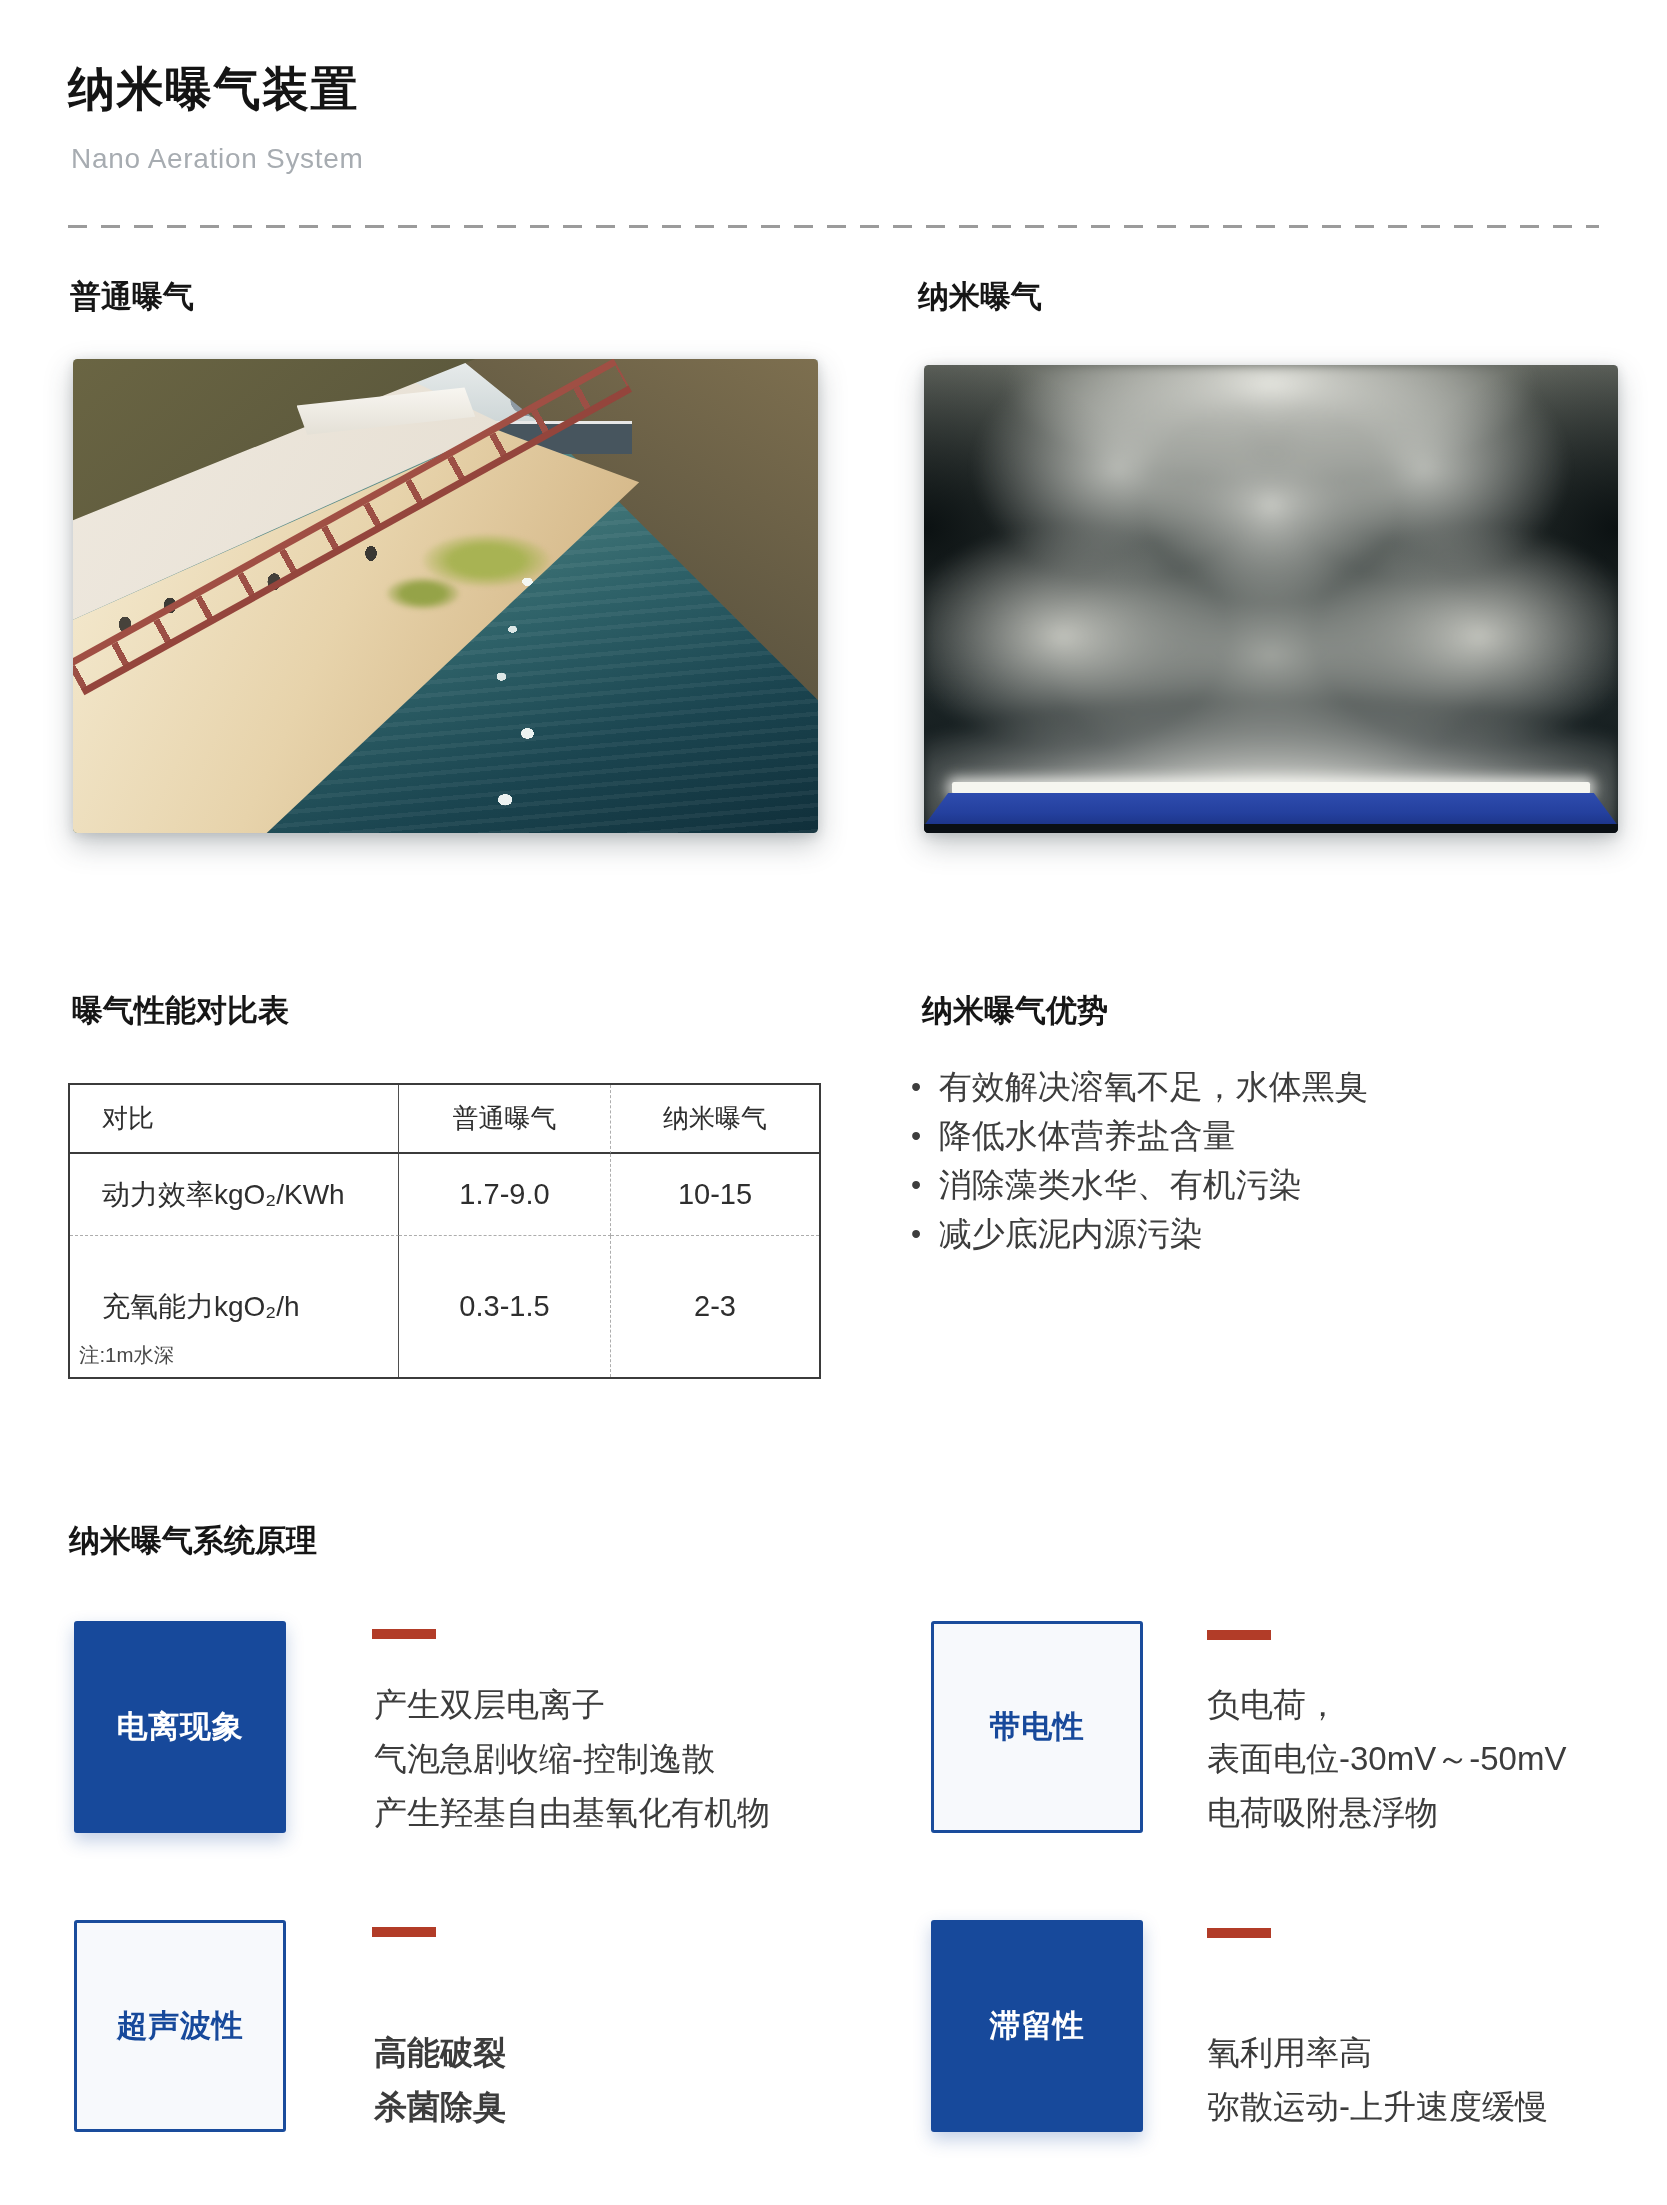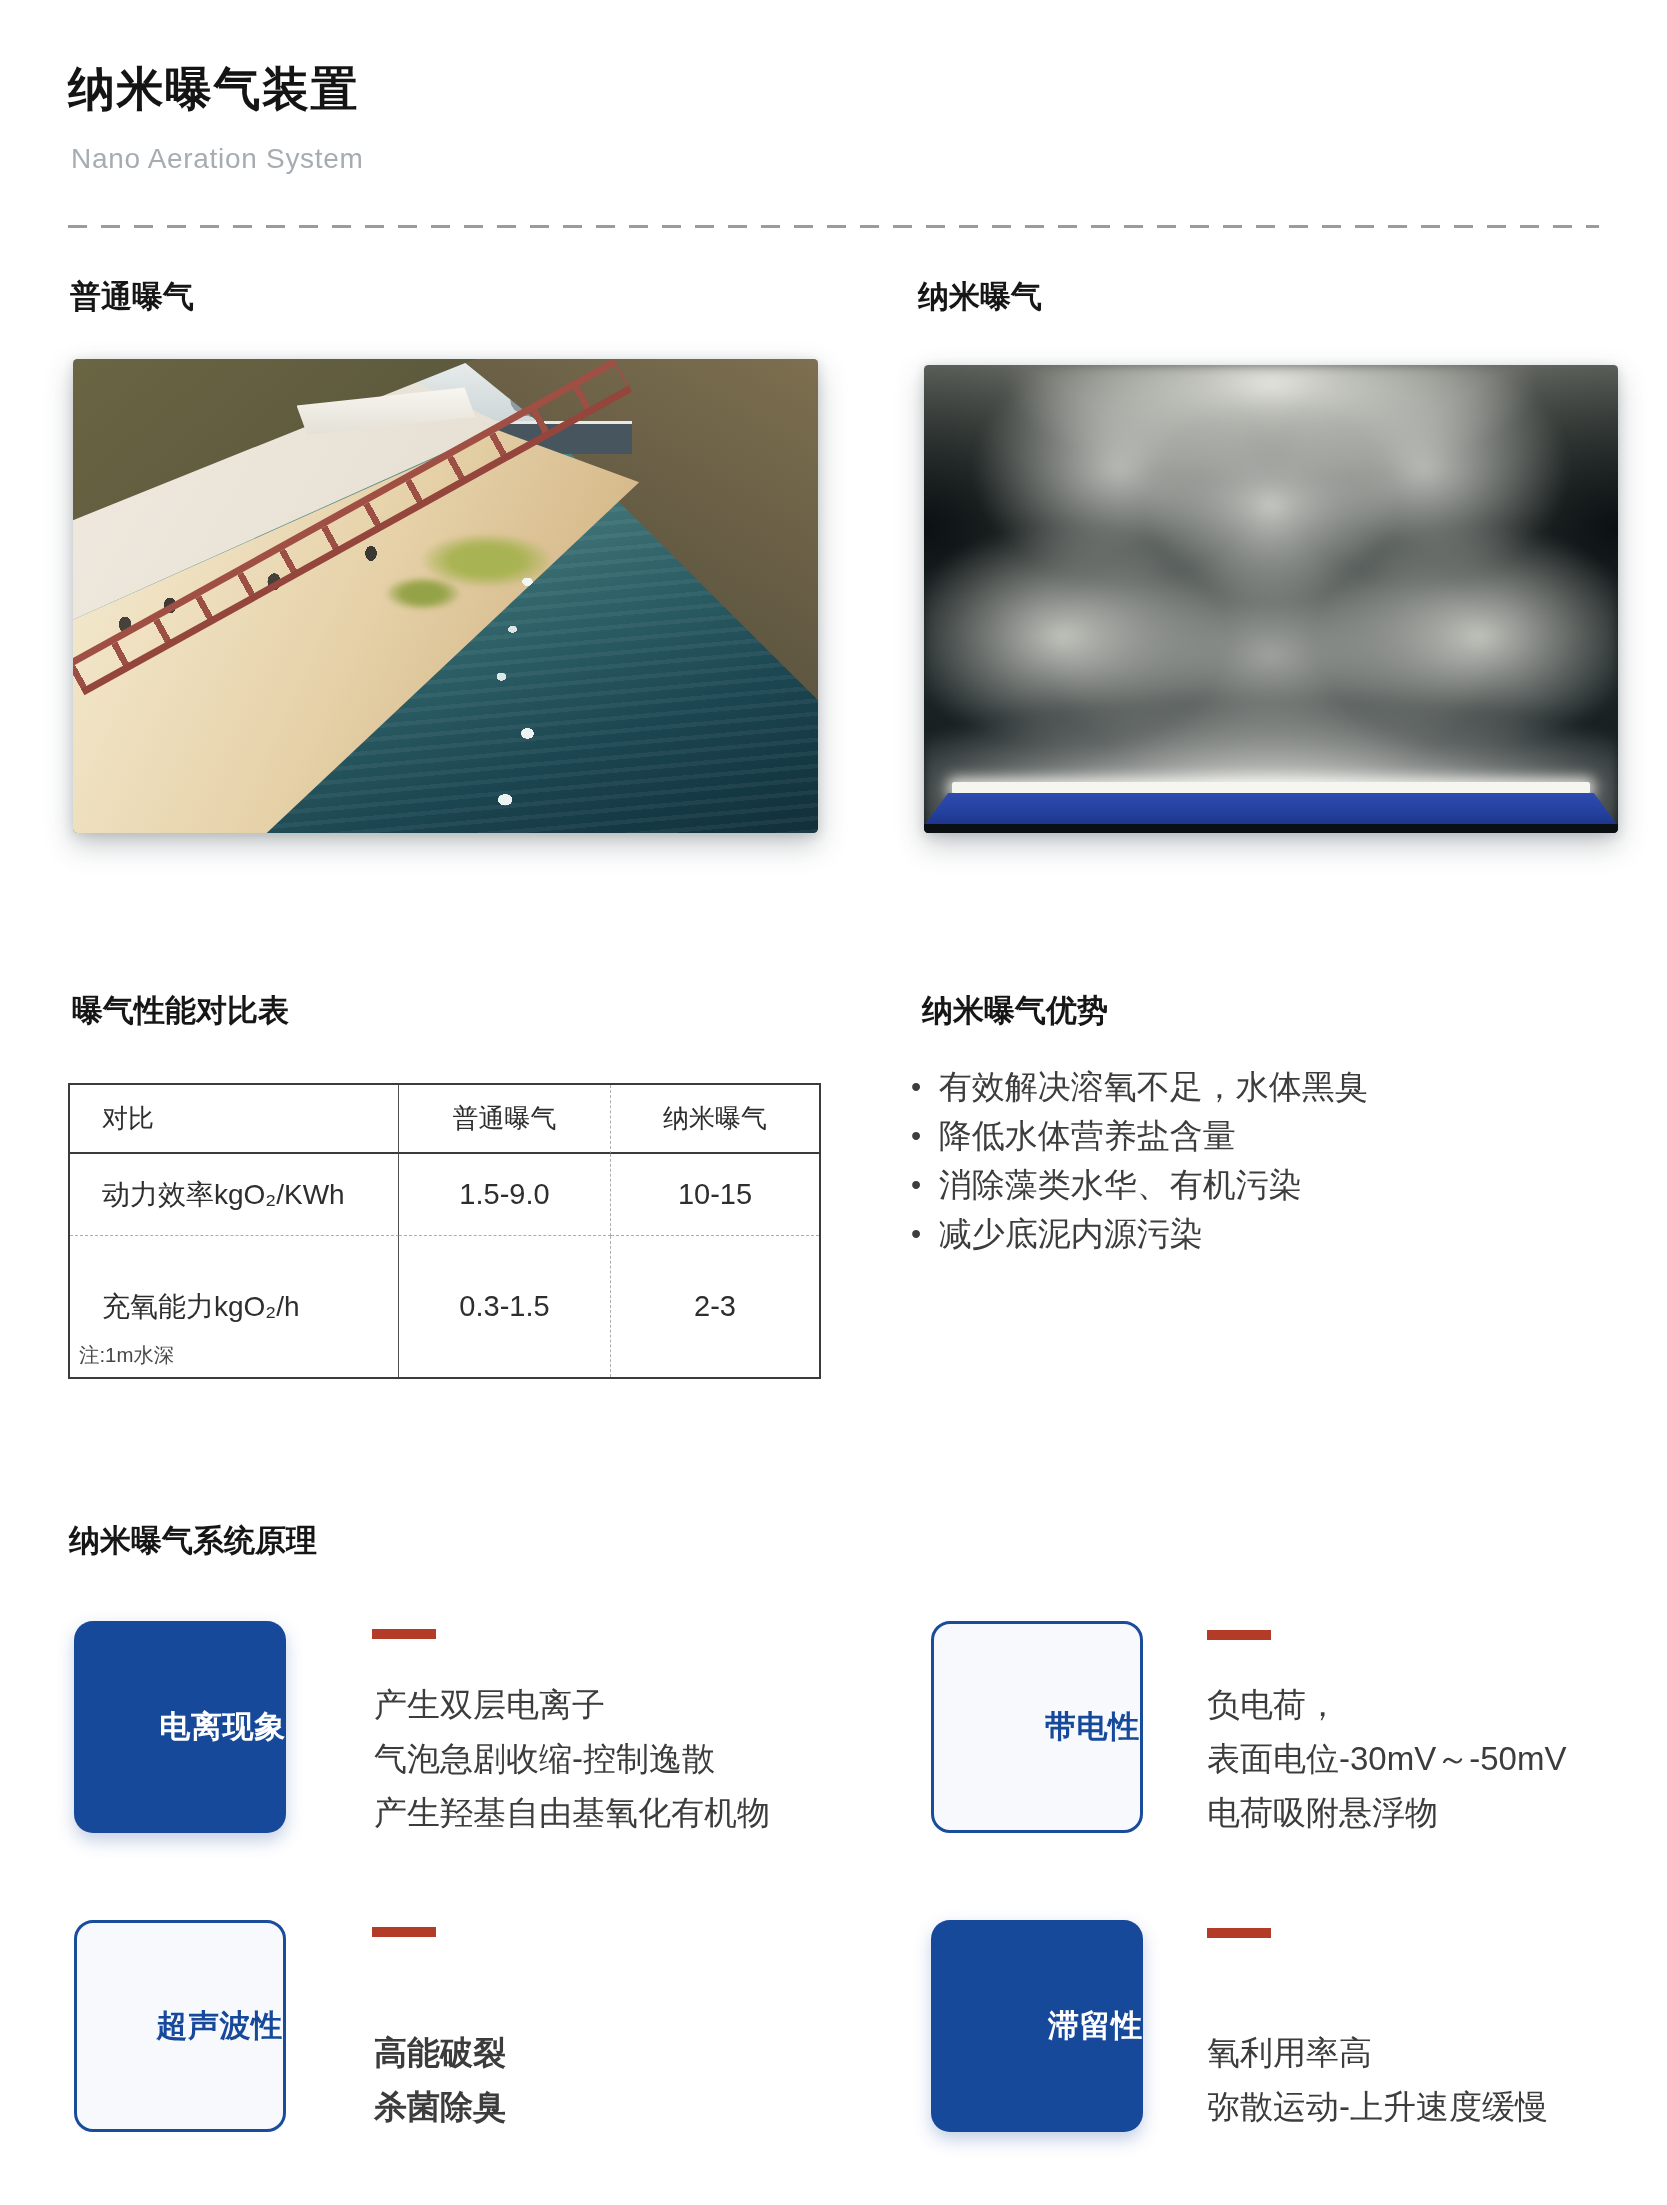--- a/index.html
+++ b/index.html
@@ -117,22 +117,22 @@
   .cmp-table .b-right-dashed  { border-right:1.5px dashed #adadad; }
   .cmp-table .b-bottom-dashed { border-bottom:1.5px dashed #adadad; }
   .table-note { position:absolute; left:79px; top:1341px; font-size:20.4px; color:#484848; }
 
   
   .adv-list { position:absolute; left:911px; top:1063px; list-style:none; }
   .adv-list li { display:flex; align-items:center; height:49px; font-size:33px; color:#3d3d3d; }
   .adv-list li::before { content:"•"; font-size:29px; color:#3d3d3d; margin-right:17.5px; }
 
   
-  .card { position:absolute; width:212px; height:212px; border-radius:19px;
-    display:flex; align-items:center; justify-content:flex-end;
+  .card { position:absolute; width:212px; height:212px; border-radius:3px;
+    display:flex; align-items:center; justify-content:center;
     font-size:31px; font-weight:700; letter-spacing:0.7px; }
   .card.filled   { background:#17499B; color:#ffffff; box-shadow:0 7.3px 17.5px rgba(23,73,155,0.25); }
   .card.outlined { background:#f7f9fc; border:3.6px solid #1a4c9c; color:#17499B; }
   .card-1 { left:74px;  top:1621px; }
   .card-2 { left:931px; top:1621px; }
   .card-3 { left:74px;  top:1920px; }
   .card-4 { left:931px; top:1920px; }
   .dash { position:absolute; width:64px; height:9.5px; background:#B23C28; }
   .dash-1 { left:372px;  top:1629px; }
   .dash-2 { left:1207px; top:1630px; }
@@ -185,21 +185,21 @@
 
   <div class="heading h-comparison">曝气性能对比表</div>
   <div class="heading h-advantages">纳米曝气优势</div>
 
   <div class="cmp-table">
     <div class="cell left hd b-bottom-solid b-right-solid">对比</div>
     <div class="cell mid  hd b-bottom-solid b-right-dashed">普通曝气</div>
     <div class="cell mid  hd b-bottom-solid">纳米曝气</div>
 
     <div class="cell left metric b-bottom-dashed b-right-solid">动力效率kgO₂/KWh</div>
-    <div class="cell mid  val    b-bottom-dashed b-right-dashed">1.5-9.0</div>
+    <div class="cell mid  val    b-bottom-dashed b-right-dashed">1.7-9.0</div>
     <div class="cell mid  val    b-bottom-dashed">10-15</div>
 
     <div class="cell left metric b-right-solid">充氧能力kgO₂/h</div>
     <div class="cell mid  val    b-right-dashed">0.3-1.5</div>
     <div class="cell mid  val">2-3</div>
   </div>
   <div class="table-note">注:1m水深</div>
 
   <ul class="adv-list">
     <li>有效解决溶氧不足，水体黑臭</li>

